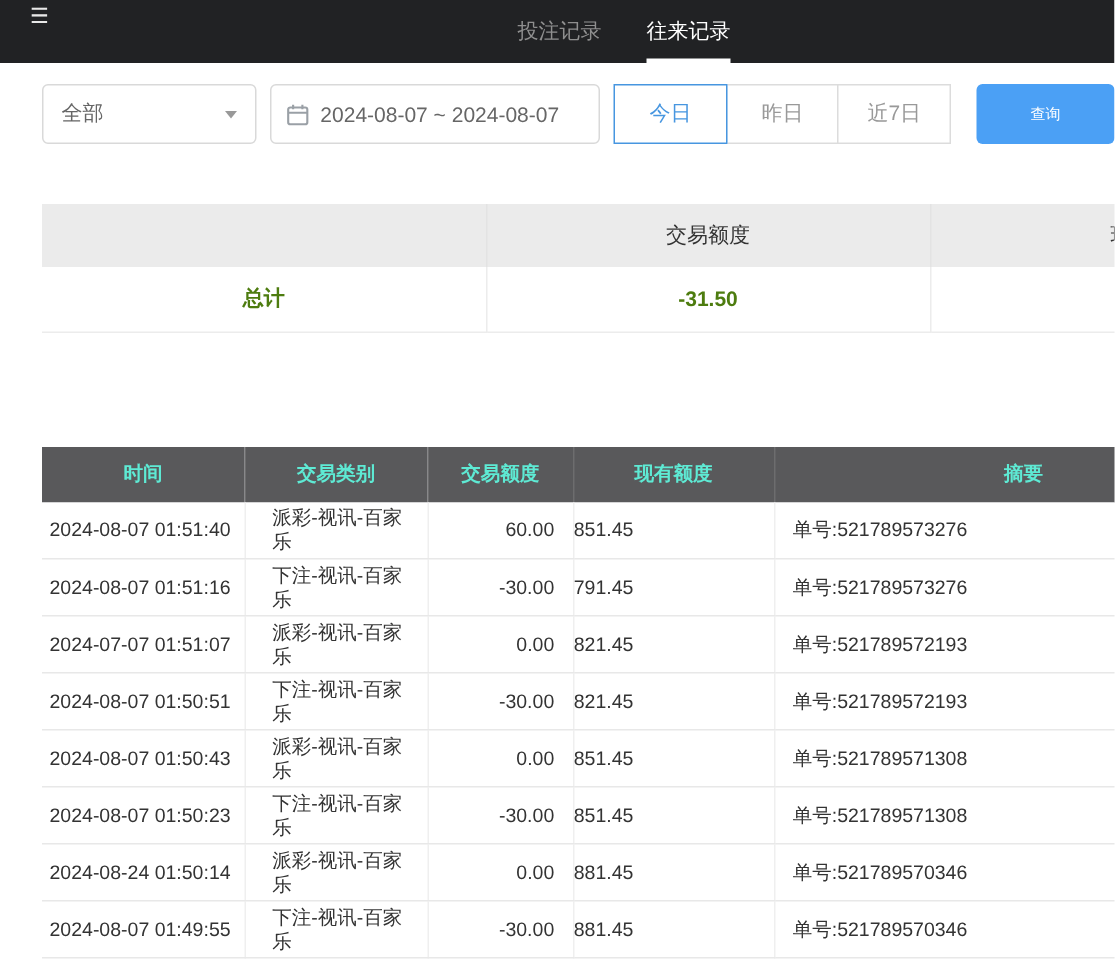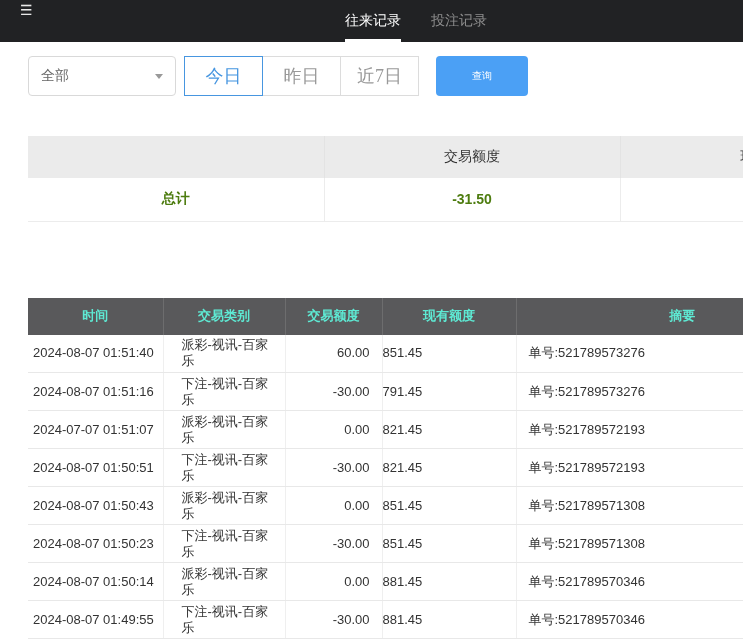--- a/index.html
+++ b/index.html
@@ -44,22 +44,22 @@
     border-right: 4px solid transparent; border-top: 5px solid #999;
   }
   .date-box {
     width: 230px; height: 40px; border: 1px solid #d9d9d9; border-radius: 4px;
     display: flex; align-items: center; padding: 0 10px; margin-right: 10px;
     font-size: 14px; color: #666; background: #fff; cursor: pointer;
   }
   .date-box .cal { margin-right: 8px; display: inline-flex; }
   .qbtn {
     height: 40px; width: 79px; background: #fff; border: 1px solid #dcdcdc;
-    font-size: 18px; color: #999; cursor: pointer; margin-left: -1px;
-    font-family: Liberation Serif, serif;
+    font-size: 14px; color: #999; cursor: pointer; margin-left: -1px;
+    font-family: Liberation Sans, sans-serif;
   }
   .qbtn:first-child { margin-left: 0; border-radius: 3px 0 0 3px; }
   .qbtn:last-child { border-radius: 0 3px 3px 0; }
   .qbtn.active { color: #4796e0; border-color: #4796e0; position: relative; z-index: 1; }
   .search-btn {
     height: 40px; width: 92px; margin-left: 17px; background: #4ba0f5;
     color: #fff; font-size: 10px; border: none; border-radius: 4px;
     cursor: pointer; flex-shrink: 0; font-family: Liberation Sans, sans-serif;
   }
 
@@ -100,32 +100,43 @@
   .c-amount  { text-align: right; padding-right: 12px; }
   .c-balance { text-align: left; padding-right: 11px; }
   .c-summary { text-align: left;  padding-left: 12px; }
 </style>
 </head>
 <body>
 
 <header class="navbar">
   <span class="hamburger">☰</span>
   <nav class="tabs">
+    <a class="tab">投注记录</a>
     <a class="tab active">往来记录</a>
-    <a class="tab">投注记录</a>
   </nav>
 </header>
 
 <section class="filter-bar">
   <div class="select-box">
     <span>全部</span>
     <span class="flex-spacer"></span>
     <span class="caret"></span>
   </div>
 
+  <div class="date-box">
+    <span class="cal">
+      <svg width="15" height="15" viewBox="0 0 16 16">
+        <rect x="1.2" y="2.8" width="13.6" height="12" rx="1.5" fill="none" stroke="#9aa0a6" stroke-width="1.5"></rect>
+        <line x1="1.2" y1="6.6" x2="14.8" y2="6.6" stroke="#9aa0a6" stroke-width="1.5"></line>
+        <line x1="4.7" y1="0.8" x2="4.7" y2="4" stroke="#9aa0a6" stroke-width="1.5"></line>
+        <line x1="11.3" y1="0.8" x2="11.3" y2="4" stroke="#9aa0a6" stroke-width="1.5"></line>
+      </svg>
+    </span>
+    <span>2024-08-07 ~ 2024-08-07</span>
+  </div>
 
   <button class="qbtn active">今日</button>
   <button class="qbtn">昨日</button>
   <button class="qbtn">近7日</button>
 
   <button class="search-btn">查询</button>
 </section>
 
 <section class="summary-wrap">
   <table class="summary-table">
@@ -206,21 +217,21 @@
         <td class="c-summary">单号:521789571308</td>
       </tr>
       <tr>
         <td class="c-time">2024-08-07 01:50:23</td>
         <td class="c-type">下注-视讯-百家乐</td>
         <td class="c-amount">-30.00</td>
         <td class="c-balance">851.45</td>
         <td class="c-summary">单号:521789571308</td>
       </tr>
       <tr>
-        <td class="c-time">2024-08-07 01:50:14</td>
+        <td class="c-time">2024-08-24 01:50:14</td>
         <td class="c-type">派彩-视讯-百家乐</td>
         <td class="c-amount">0.00</td>
         <td class="c-balance">881.45</td>
         <td class="c-summary">单号:521789570346</td>
       </tr>
       <tr>
         <td class="c-time">2024-08-07 01:49:55</td>
         <td class="c-type">下注-视讯-百家乐</td>
         <td class="c-amount">-30.00</td>
         <td class="c-balance">881.45</td>

